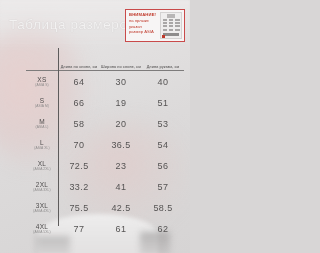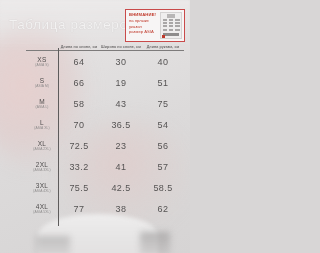--- a/index.html
+++ b/index.html
@@ -184,21 +184,21 @@
     bottom: 0.5px;
     width: 3px;
     height: 3px;
     background: #c0392b;
   }
 
   
   .table {
     position: absolute;
     left: 26px;
-    top: 36px;
+    top: 56px;
     width: 158px;
     border-collapse: collapse;
     table-layout: fixed;
   }
   .table td, .table th {
     padding: 0;
     margin: 0;
     border: 0;
   }
   col.c-size { width: 32px; }
@@ -336,22 +336,22 @@
         <td class="row-cell num">66</td>
         <td class="row-cell num">19</td>
         <td class="row-cell num">51</td>
       </tr>
       <tr>
         <td class="row-cell">
           <div class="size-main">M</div>
           <div class="size-sub">(ASIA L)</div>
         </td>
         <td class="row-cell num">58</td>
-        <td class="row-cell num">43</td>
-        <td class="row-cell num">75</td>
+        <td class="row-cell num">20</td>
+        <td class="row-cell num">53</td>
       </tr>
       <tr>
         <td class="row-cell">
           <div class="size-main">L</div>
           <div class="size-sub">(ASIA XL)</div>
         </td>
         <td class="row-cell num">70</td>
         <td class="row-cell num">36.5</td>
         <td class="row-cell num">54</td>
       </tr>
@@ -381,21 +381,21 @@
         <td class="row-cell num">75.5</td>
         <td class="row-cell num">42.5</td>
         <td class="row-cell num">58.5</td>
       </tr>
       <tr>
         <td class="row-cell">
           <div class="size-main">4XL</div>
           <div class="size-sub">(ASIA 5XL)</div>
         </td>
         <td class="row-cell num">77</td>
-        <td class="row-cell num">38</td>
+        <td class="row-cell num">61</td>
         <td class="row-cell num">62</td>
       </tr>
     </tbody>
   </table>
 
   <div class="vline"></div>
 
 </div>
 
 </body></html>

